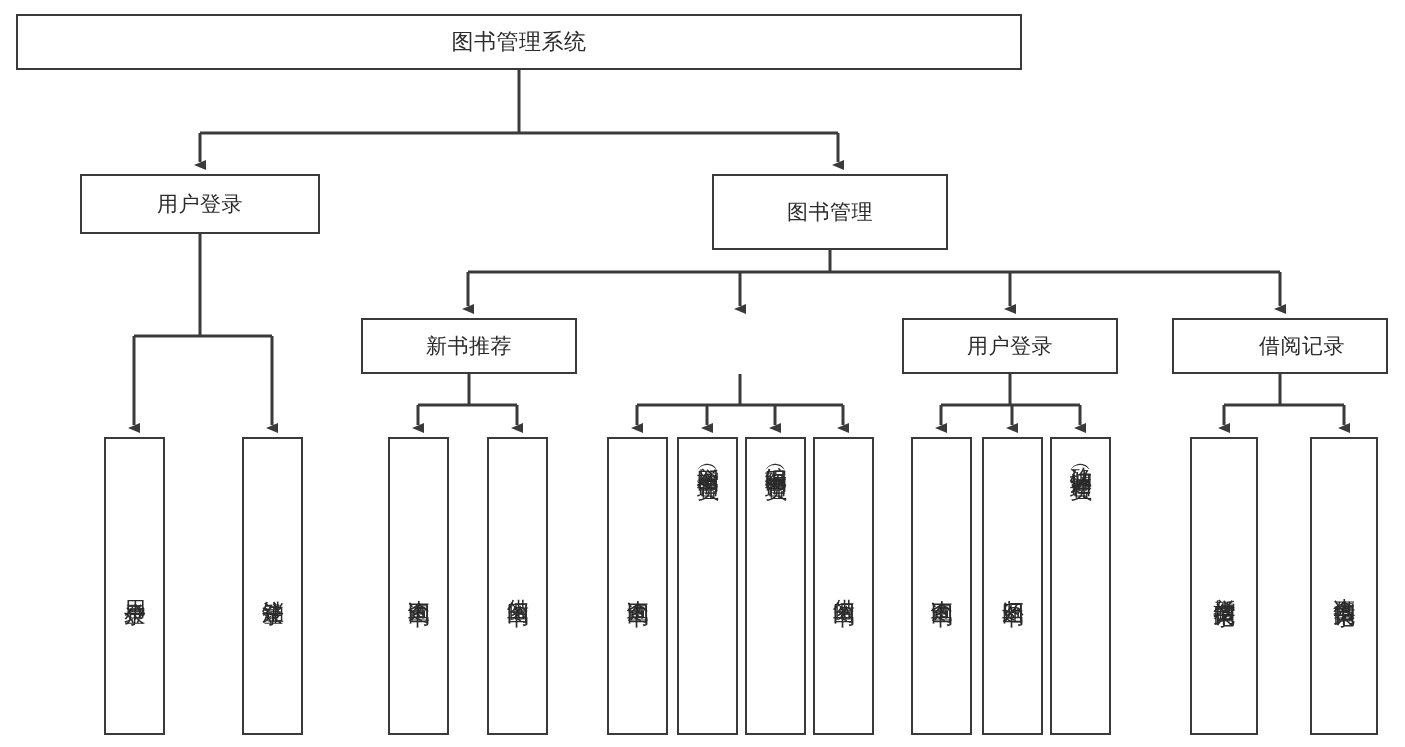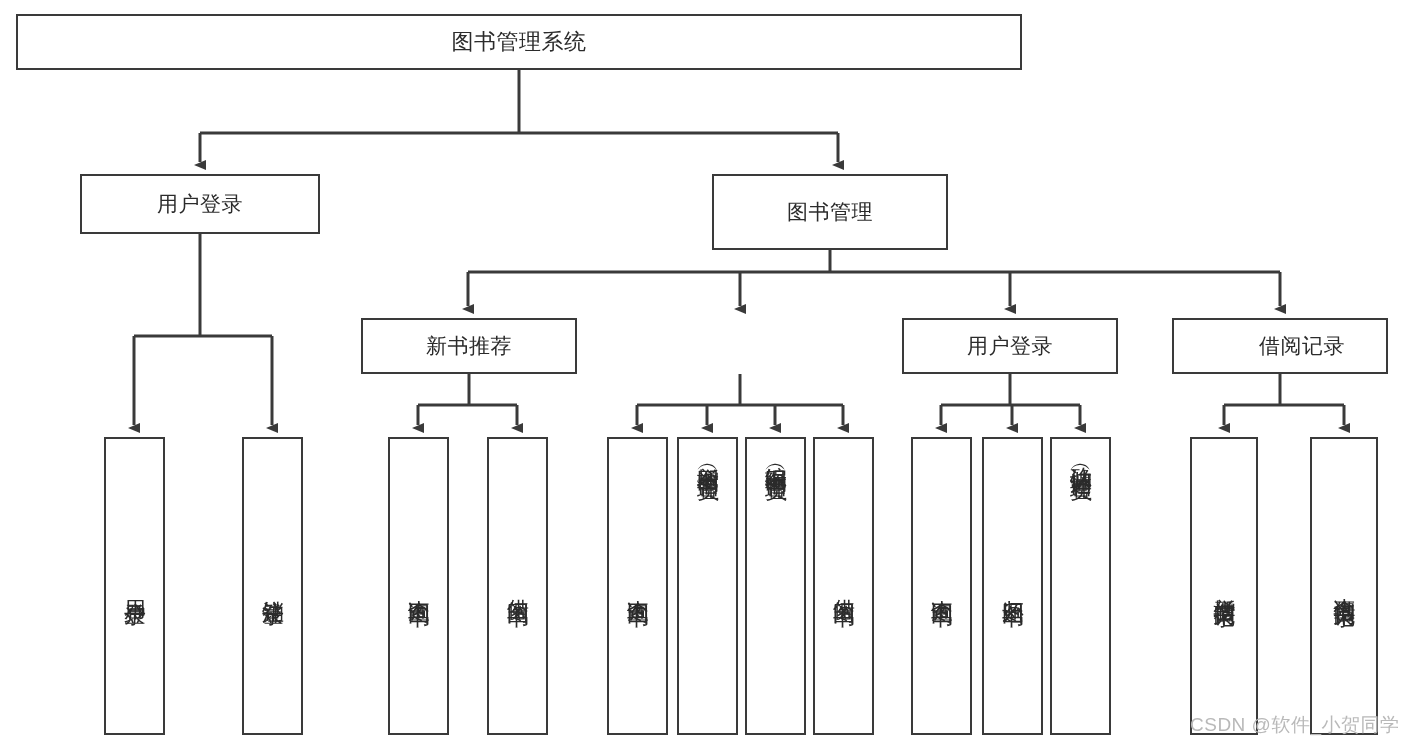--- a/index.html
+++ b/index.html
@@ -189,15 +189,14 @@
     <span class="lbl">确认归还（管理员）</span>
   </div>
 
   <div class="node vert mid" style="left:1190px;top:437px;width:68px;height:298px;">
     <span class="lbl">新增借阅记录</span>
   </div>
   <div class="node vert mid" style="left:1310px;top:437px;width:68px;height:298px;">
     <span class="lbl">查询借阅记录</span>
   </div>
 
-  <div class="watermark" style="left:1190px;top:712px;">CSDN @软件_小贺同学</div>
 
 </div>
 
 </body></html>

